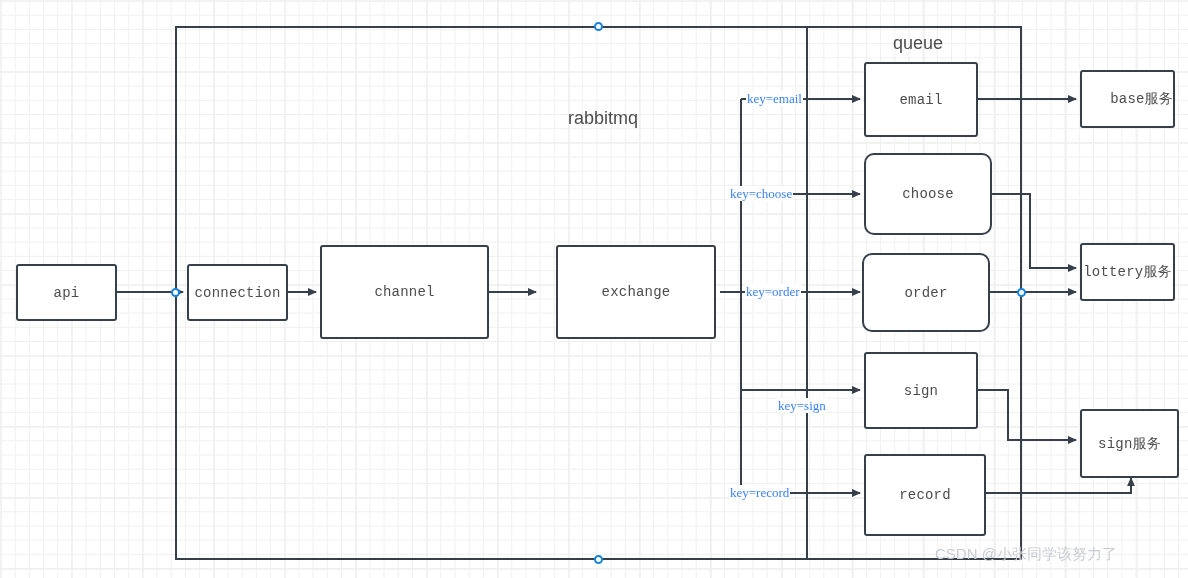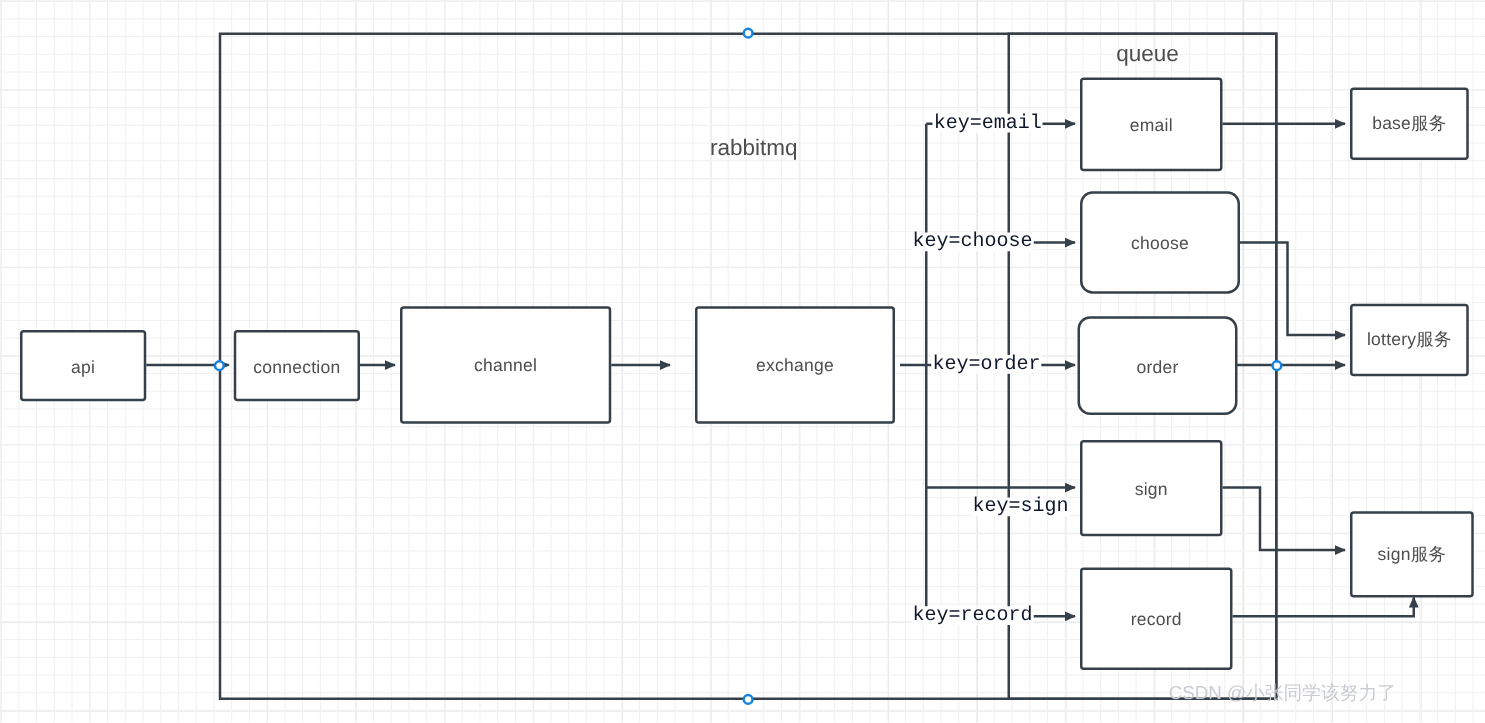--- a/index.html
+++ b/index.html
@@ -32,43 +32,43 @@
   .node {
     position: absolute;
     box-sizing: border-box;
     border: 2px solid #36404a;
     background: #ffffff;
     display: flex;
     align-items: center;
     justify-content: center;
     color: #4d4d4d;
     font-size: 14px;
-    font-family: Liberation Sans, sans-serif;
+    font-family: Liberation Mono, monospace;
     letter-spacing: .2px;
   }
   .node.rounded { border-radius: 10px; }
   .node.soft { border-radius: 3px; }
   .container-box {
     position: absolute;
     box-sizing: border-box;
     border: 2px solid #36404a;
     background: transparent;
   }
   .container-label {
     position: absolute;
     color: #4d4d4d;
     font-size: 18px;
     font-family: "Liberation Sans", sans-serif;
     white-space: nowrap;
   }
   .keylabel {
     position: absolute;
-    color: #0f172a;
-    font-size: 16px;
-    font-family: Liberation Mono, monospace;
+    color: #3b82f6;
+    font-size: 13px;
+    font-family: Liberation Serif, serif;
     background: #ffffff;
     padding: 0 1px;
     white-space: nowrap;
     line-height: 15px;
   }
   .handle {
     position: absolute;
     width: 9px;
     height: 9px;
     box-sizing: border-box;
@@ -170,21 +170,21 @@
   </div>
 
   <div class="node soft" style="left:864px; top:454px; width:122px; height:82px;">
     <span>record</span>
   </div>
 
   <div class="node soft" style="left:864px; top:352px; width:114px; height:77px;">
     <span>sign</span>
   </div>
 
-  <div class="node soft" style="left:1080px; top:70px; width:95px; height:58px;">
+  <div class="node soft" style="left:1080px; top:70px; width:95px; height:58px;justify-content:flex-end;">
     <span>base服务</span>
   </div>
 
   <div class="node soft" style="left:1080px; top:243px; width:95px; height:58px;">
     <span>lottery服务</span>
   </div>
 
   <div class="node soft" style="left:1080px; top:409px; width:99px; height:69px;">
     <span>sign服务</span>
   </div>

